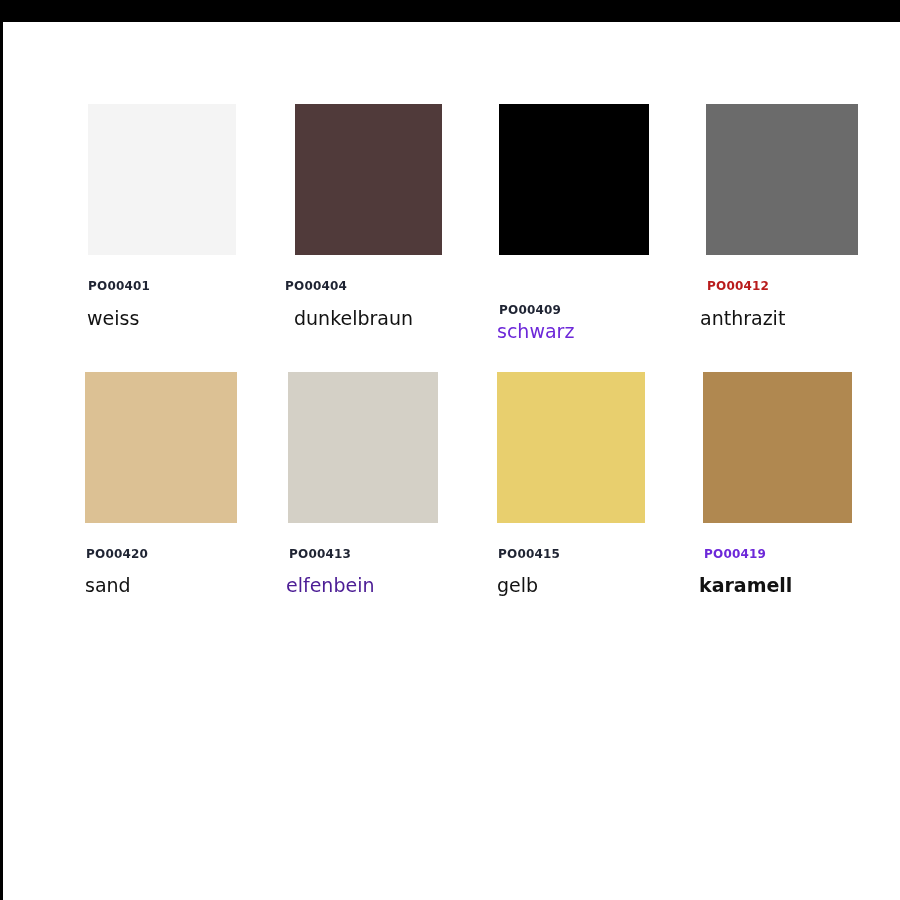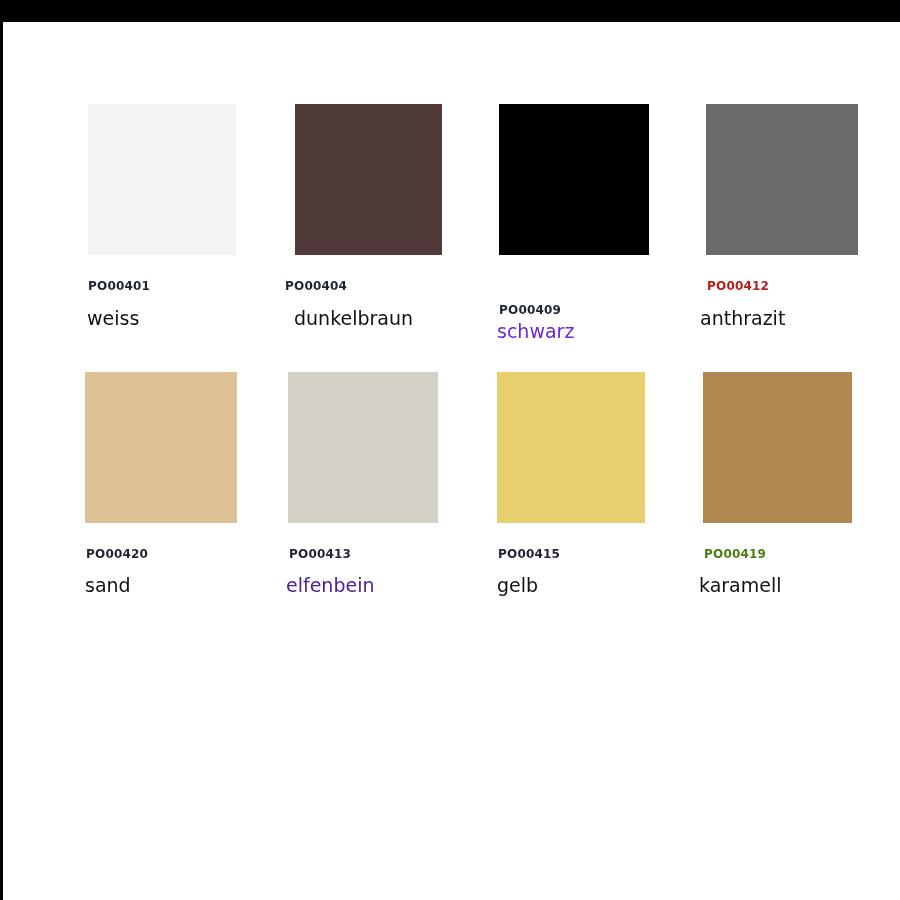--- a/index.html
+++ b/index.html
@@ -111,18 +111,18 @@
         <div class="swatch-code" style="left: 289px; top: 526px; color: rgb(31, 36, 51);">PO00413</div>
         <div class="swatch-name" style="left: 286px; top: 554px; color: #4c1d95;">elfenbein</div>
       </div>
       <div class="swatch-cell" style="left: 0px; top: 0px; width: 900px; height: 0px;">
         <div class="swatch-chip" title="gelb" style="left: 497px; top: 350px; width: 148px; height: 151px; background: rgb(232, 207, 110);"></div>
         <div class="swatch-code" style="left: 498px; top: 526px; color: rgb(31, 36, 51);">PO00415</div>
         <div class="swatch-name" style="left: 497px; top: 554px; color: rgb(18, 18, 18);">gelb</div>
       </div>
       <div class="swatch-cell" style="left: 0px; top: 0px; width: 900px; height: 0px;">
         <div class="swatch-chip" title="karamell" style="left: 703px; top: 350px; width: 149px; height: 151px; background: rgb(176, 136, 80);"></div>
-        <div class="swatch-code" style="left: 704px; top: 526px; color: #4d7c0f;">PO00419</div>
-        <div class="swatch-name" style="left: 699px; top: 554px; color: rgb(18, 18, 18);">karamell</div>
+        <div class="swatch-code" style="left: 704px; top: 526px; color: #6d28d9;">PO00419</div>
+        <div class="swatch-name" style="left: 699px; top: 554px; color: rgb(18, 18, 18); font-weight: bold;">karamell</div>
       </div>
     </div>
 
 </div>
 
 </body></html>

